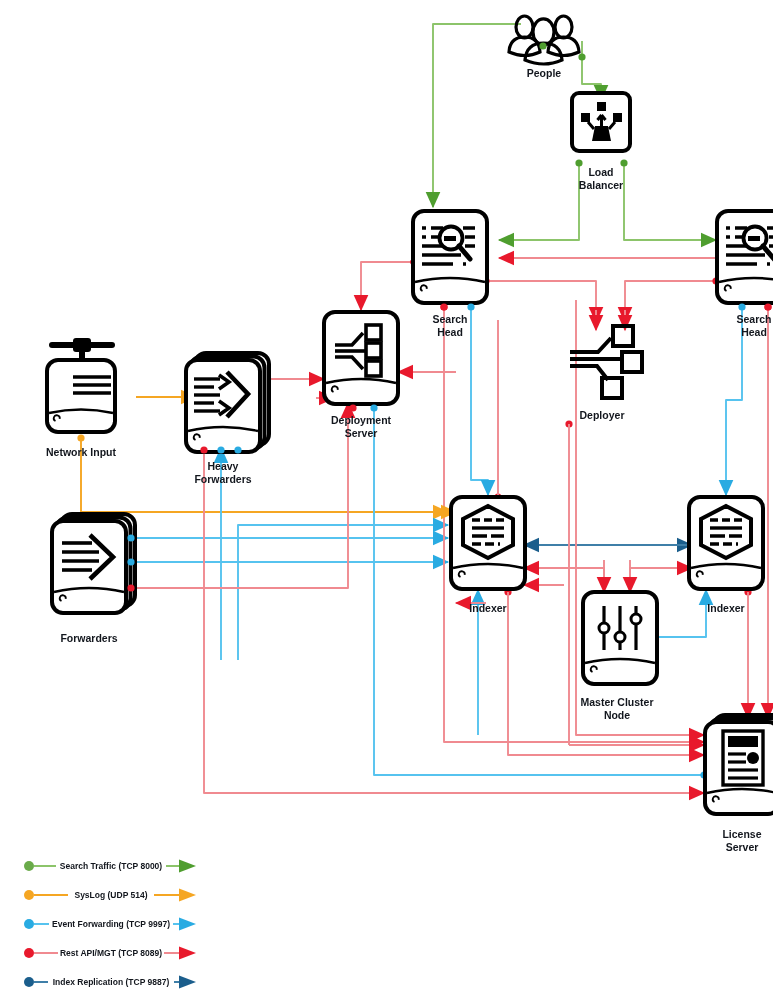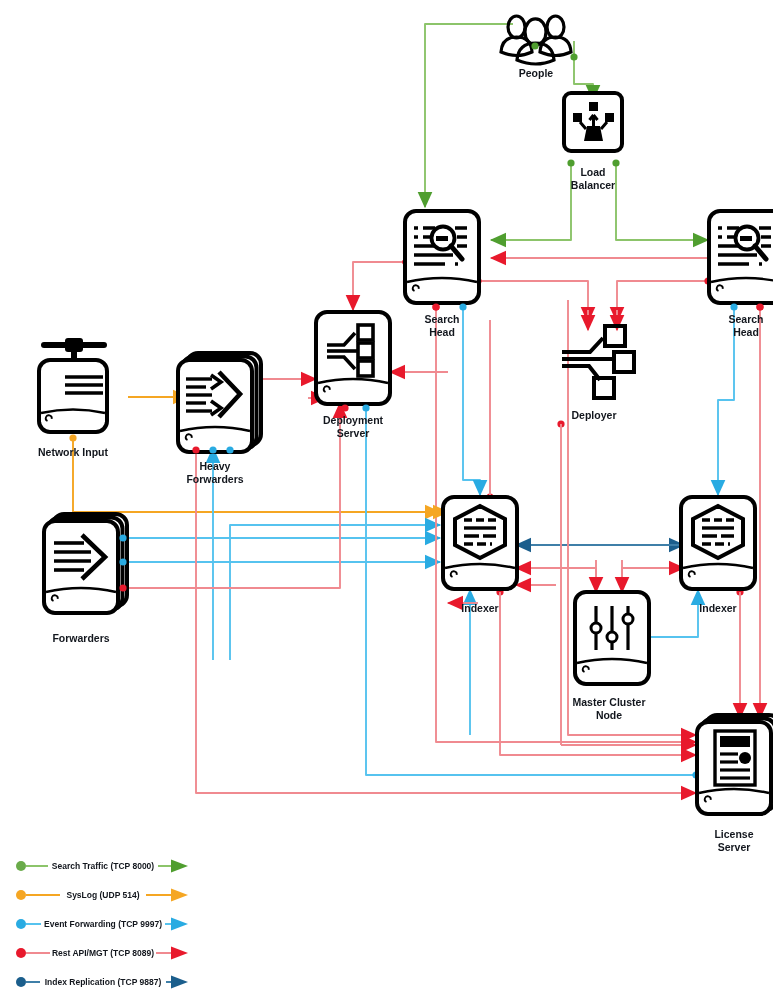--- a/index.html
+++ b/index.html
@@ -1,19 +1,19 @@
 <!DOCTYPE html>
 <html><head>
 <meta charset="utf-8">
 <title>Splunk Architecture Diagram</title>
 <style>
   html,body{margin:0;padding:0;background:#ffffff;}
   body{width:773px;height:999px;position:relative;overflow:hidden;
        font-family:"Liberation Sans","DejaVu Sans",sans-serif;}
-  #stage{position:absolute;left:8px;top:0;width:696px;height:999px;}
+  #stage{position:absolute;left:16px;top:0;width:696px;height:999px;}
   svg#diagram{position:absolute;left:0;top:0;width:773px;height:999px;display:block;}
   .nodelabel{font-family:"Liberation Sans","DejaVu Sans",sans-serif;
              font-size:10.5px;font-weight:bold;fill:#12161d;text-anchor:middle;}
   .legendlabel{font-family:"Liberation Sans","DejaVu Sans",sans-serif;
                font-size:8.5px;font-weight:bold;fill:#12161d;text-anchor:middle;}
 </style>
 </head>
 <body>
 
 <div id="stage">

